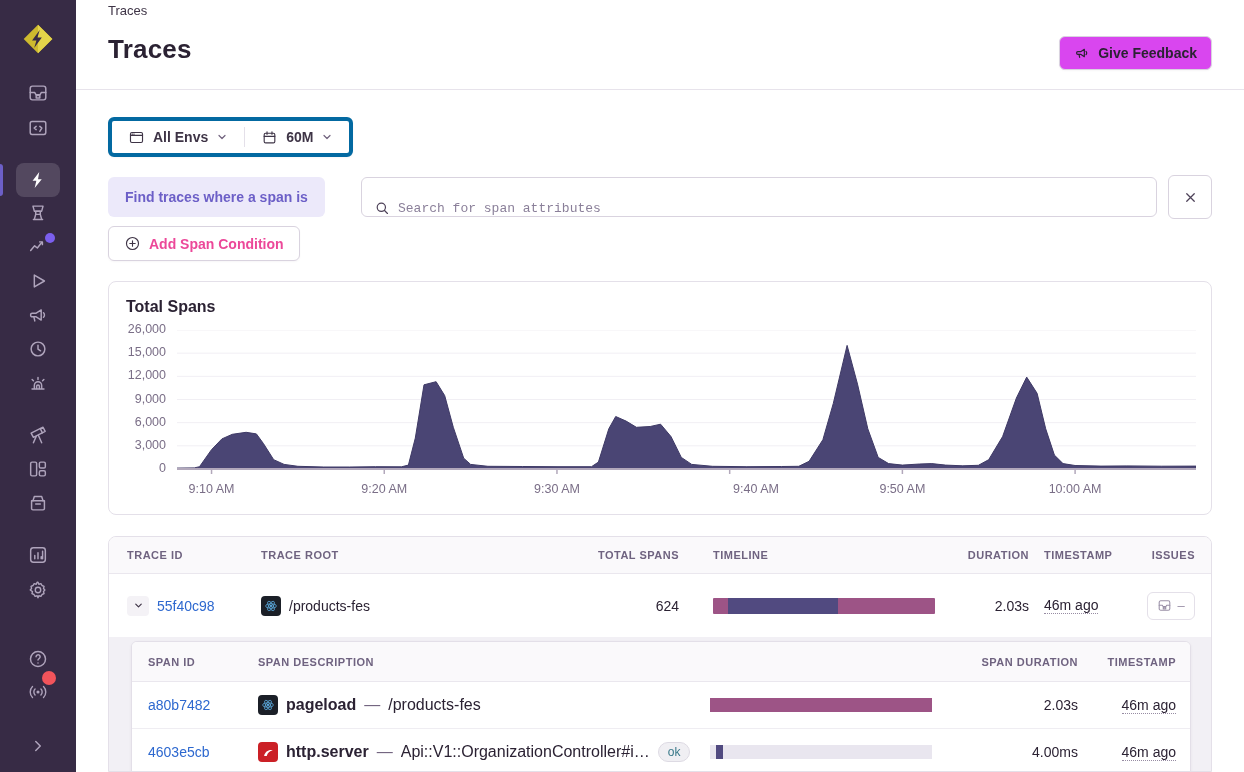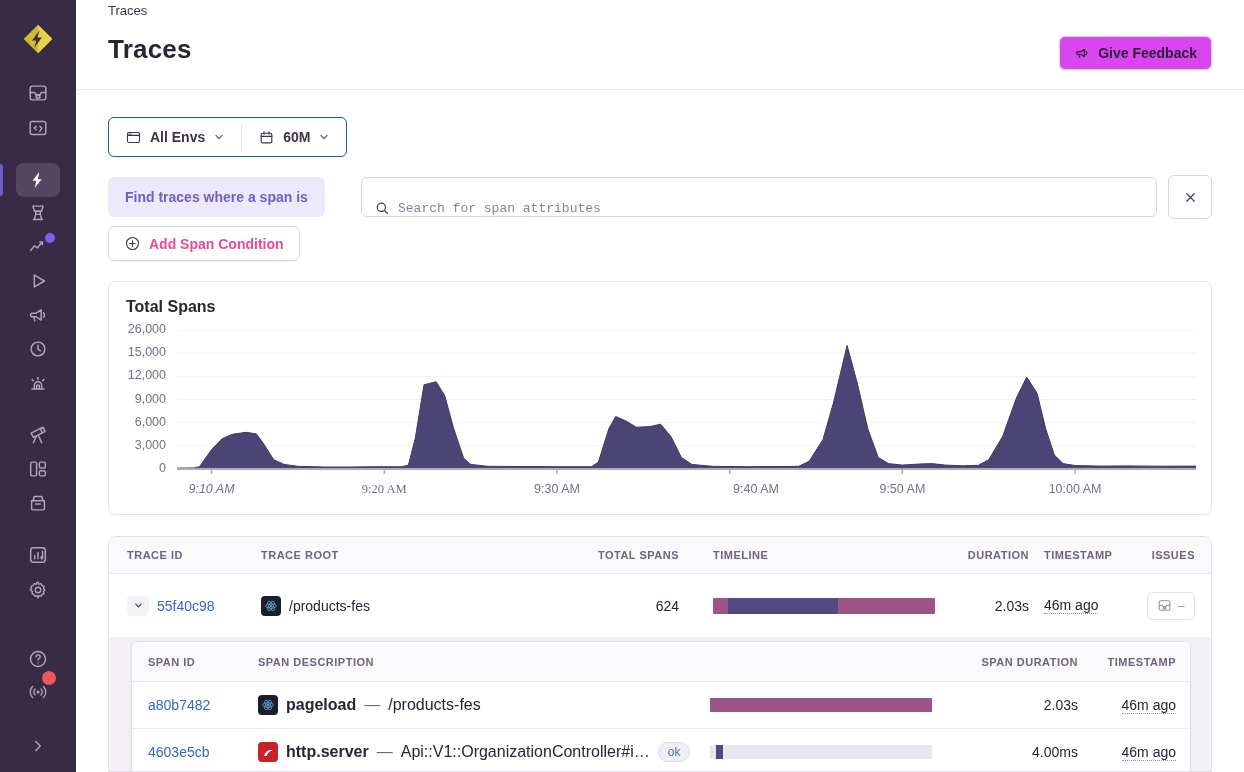--- a/index.html
+++ b/index.html
@@ -21,21 +21,21 @@
   .main-header { position:absolute; left:76px; top:0; width:1168px; height:90px; background:#fff;
     border-bottom:1px solid #E7E3EB; }
   .breadcrumb { position:absolute; left:32px; top:3px; font-size:13px; color:#3E3446; cursor:pointer; }
   .page-title { position:absolute; left:32px; top:34px; font-size:26px; font-weight:800; color:#2B2233; letter-spacing:.2px; }
   .feedback-btn { position:absolute; right:32px; top:36px; height:34px; padding:0 14px; display:flex;
     align-items:center; gap:8px; background:#d946ef; border:1px solid #D9D3DF; border-radius:6px;
     font-size:14px; font-weight:700; color:#2B2233; cursor:pointer; box-shadow:0 1px 2px rgba(43,34,51,.04); }
 
   
   .filterbar { position:absolute; left:108px; top:117px; height:40px; display:flex; align-items:stretch;
-    border:1px solid #0369a1; border-radius:6px; background:#fff; box-shadow:0 1px 2px rgba(43,34,51,.04); }
+    border:4px solid #0369a1; border-radius:6px; background:#fff; box-shadow:0 1px 2px rgba(43,34,51,.04); }
   .filterbar .fbtn { display:flex; align-items:center; gap:8px; padding:0 16px; font-size:14px;
     font-weight:700; color:#3E3446; cursor:pointer; }
   .filterbar .sep { width:1px; background:#E4E0E9; margin:6px 0; }
 
   .find-chip { position:absolute; left:108px; top:177px; height:40px; padding:0 17px; display:flex;
     align-items:center; background:#ECE9FA; border-radius:6px; font-size:14px; font-weight:700;
     color:#6C5FC7; cursor:pointer; }
   .search-box { position:absolute; left:361px; top:177px; width:796px; height:40px; border:1px solid #D9D3DF;
     border-radius:6px; background:#fff; display:flex; align-items:flex-end; padding:0 12px; gap:8px; }
   .search-box input { flex:1; border:none; outline:none; font-family:"Liberation Mono", monospace;
@@ -302,22 +302,22 @@
   <div id="ylabels">
       <div class="ylab" style="top: 461px;">0</div>
       <div class="ylab" style="top: 437.833px;">3,000</div>
       <div class="ylab" style="top: 414.667px;">6,000</div>
       <div class="ylab" style="top: 391.5px;">9,000</div>
       <div class="ylab" style="top: 368.333px;">12,000</div>
       <div class="ylab" style="top: 345.167px;">15,000</div>
       <div class="ylab" style="top: 322px;">26,000</div>
     </div>
   <div id="xlabels">
-      <div class="xlab" style="left: 176.542px; font-style: italic;">9:10 AM</div>
-      <div class="xlab" style="left: 349.254px; font-family: Liberation Serif, serif;">9:20 AM</div>
+      <div class="xlab" style="left: 176.542px;">9:10 AM</div>
+      <div class="xlab" style="left: 349.254px;">9:20 AM</div>
       <div class="xlab" style="left: 521.966px;">9:30 AM</div>
       <div class="xlab" style="left: 721px;">9:40 AM</div>
       <div class="xlab" style="left: 867.39px;">9:50 AM</div>
       <div class="xlab" style="left: 1040.1px;">10:00 AM</div>
     </div>
 
   <section class="table-card">
     <div class="t-grid t-head">
       <div class="th">TRACE ID</div>
       <div class="th">TRACE ROOT</div>

